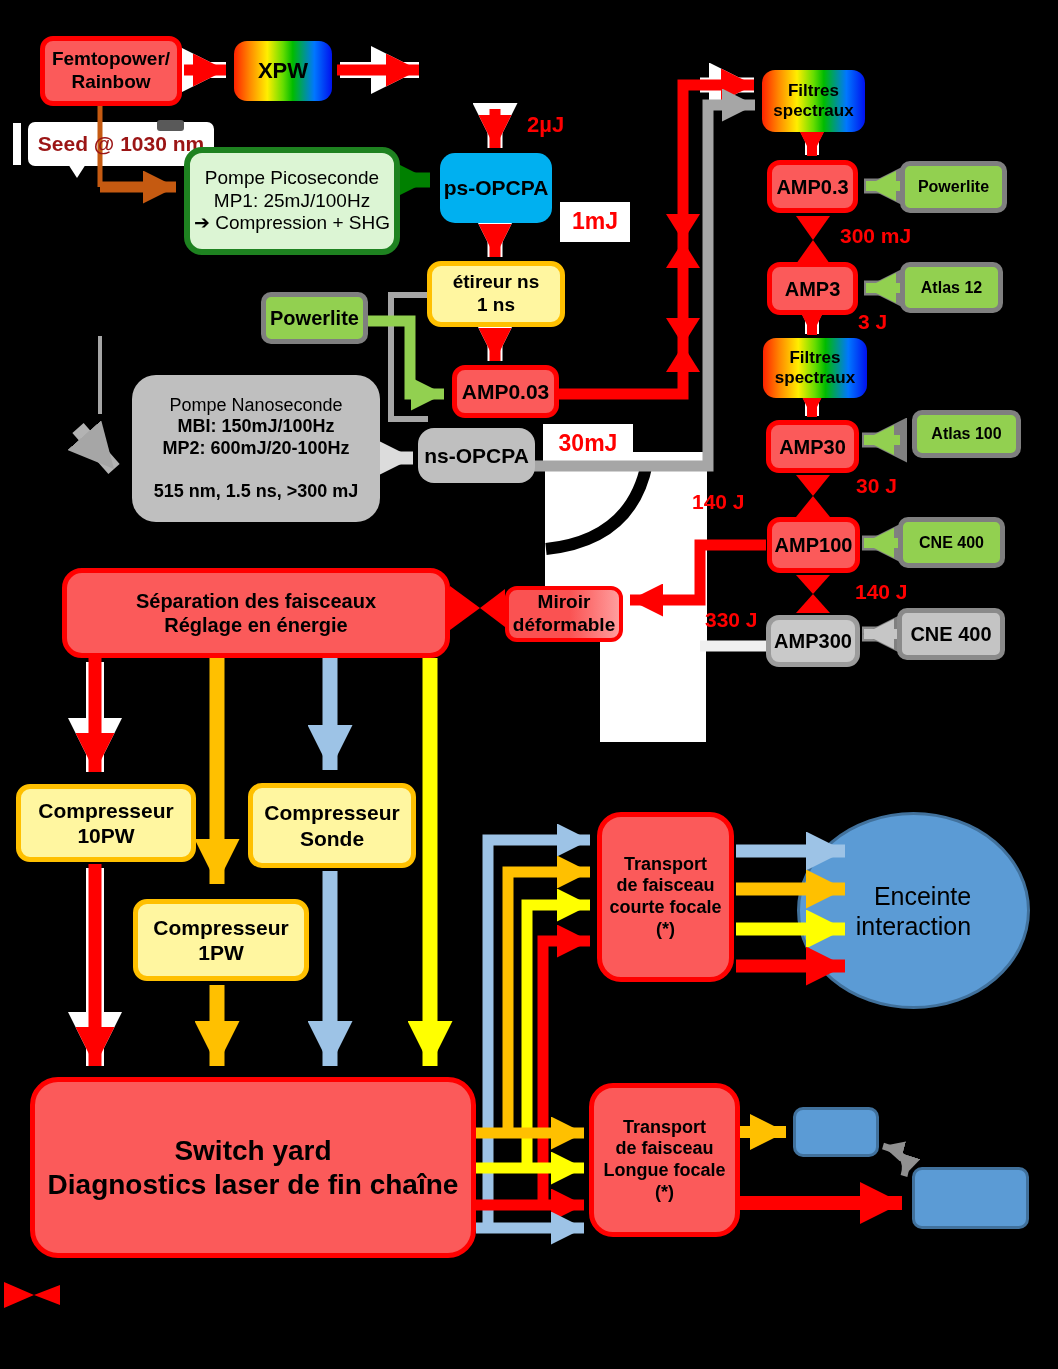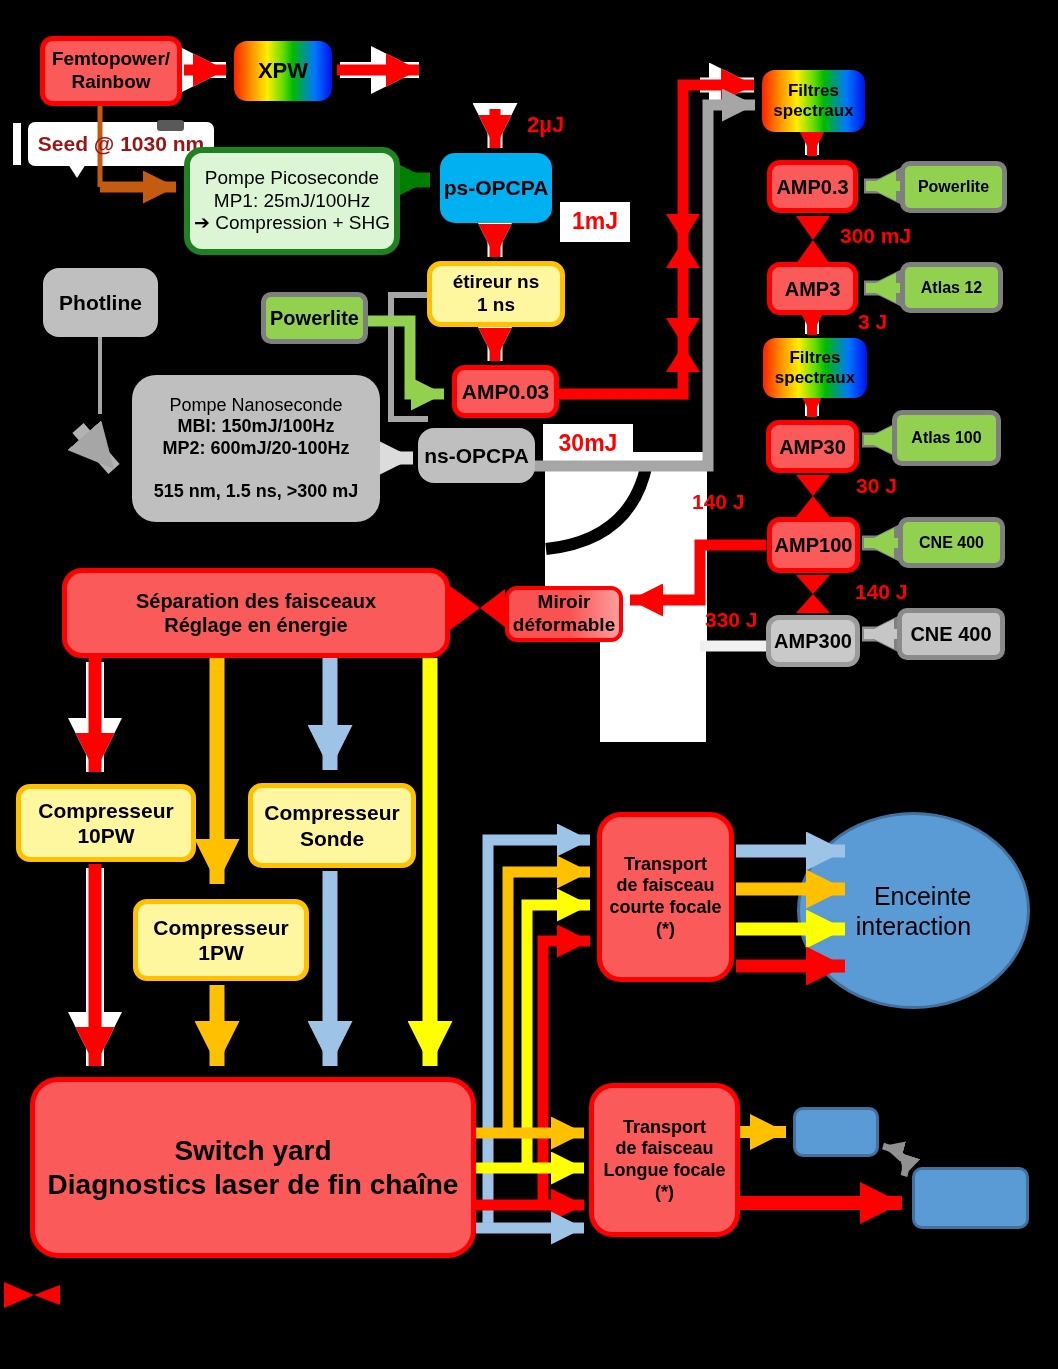--- a/index.html
+++ b/index.html
@@ -191,21 +191,20 @@
 <div class="box rainbow" style="left:234px;top:41px;width:98px;height:60px;font-size:22px;">XPW</div>
 <div class="box txtonly" style="left:28px;top:122px;width:186px;height:44px;font-size:21px;color:#9B1515;">Seed @ 1030 nm</div>
 <div class="box lgreenbox" style="left:184px;top:147px;width:216px;height:108px;font-size:19px;font-weight:400;">Pompe Picoseconde
 MP1: 25mJ/100Hz
 ➔ Compression + SHG</div>
 <div class="box cyanbox" style="left:440px;top:153px;width:112px;height:70px;font-size:21px;">ps-OPCPA</div>
 <div class="elabel" style="left:527px;top:113px;font-size:22px;">2µJ</div>
 <div class="box txtonly" style="left:560px;top:202px;width:70px;height:40px;font-size:23px;color:#FF0000;">1mJ</div>
 <div class="box yellowbox" style="left:427px;top:261px;width:138px;height:66px;font-size:19px;">étireur ns
 1 ns</div>
-<div class="box graybox" style="left:43px;top:268px;width:115px;height:69px;font-size:21px;border-radius:16px;">Photline</div>
 <div class="box greenpump" style="left:261px;top:292px;width:107px;height:52px;font-size:20px;">Powerlite</div>
 <div class="box graybox" style="left:132px;top:375px;width:248px;height:147px;font-size:18px;border-radius:24px;flex-direction:column;">
   <span class="pn-title">Pompe Nanoseconde</span>
   <span class="pn-details">MBI: 150mJ/100Hz
 MP2: 600mJ/20-100Hz
  
 515 nm, 1.5 ns, &gt;300 mJ</span>
 </div>
 <div class="box redbox" style="left:452px;top:365px;width:107px;height:53px;font-size:21px;">AMP0.03</div>
 <div class="box graybox" style="left:418px;top:428px;width:117px;height:55px;font-size:21px;border-radius:16px;">ns-OPCPA</div>
@@ -215,21 +214,21 @@
 spectraux</div>
 <div class="box redbox" style="left:767px;top:160px;width:91px;height:53px;font-size:20px;">AMP0.3</div>
 <div class="box greenpump" style="left:900px;top:161px;width:107px;height:52px;">Powerlite</div>
 <div class="elabel" style="left:840px;top:224px;font-size:21px;">300 mJ</div>
 <div class="box redbox" style="left:767px;top:262px;width:91px;height:53px;font-size:20px;">AMP3</div>
 <div class="box greenpump" style="left:900px;top:262px;width:103px;height:51px;">Atlas 12</div>
 <div class="elabel" style="left:858px;top:310px;font-size:21px;">3 J</div>
 <div class="box rainbow" style="left:763px;top:338px;width:104px;height:60px;font-size:17px;">Filtres
 spectraux</div>
 <div class="box redbox" style="left:766px;top:420px;width:93px;height:53px;font-size:20px;">AMP30</div>
-<div class="box greenpump" style="left:892px;top:410px;width:109px;height:56px;">Atlas 100</div>
+<div class="box greenpump" style="left:912px;top:410px;width:109px;height:48px;">Atlas 100</div>
 <div class="elabel" style="left:856px;top:474px;font-size:21px;">30 J</div>
 <div class="elabel" style="left:692px;top:490px;font-size:21px;">140 J</div>
 <div class="box redbox" style="left:767px;top:517px;width:93px;height:56px;font-size:20px;">AMP100</div>
 <div class="box greenpump" style="left:898px;top:517px;width:107px;height:51px;">CNE 400</div>
 <div class="elabel" style="left:855px;top:580px;font-size:21px;">140 J</div>
 <div class="box grayfuture" style="left:766px;top:615px;width:94px;height:52px;font-size:20px;">AMP300</div>
 <div class="box grayfuture2" style="left:897px;top:608px;width:108px;height:52px;font-size:20px;">CNE 400</div>
 <div class="elabel" style="left:705px;top:608px;font-size:21px;">330 J</div>
 
 <div class="box mirror" style="left:505px;top:586px;width:118px;height:56px;font-size:19px;">Miroir

